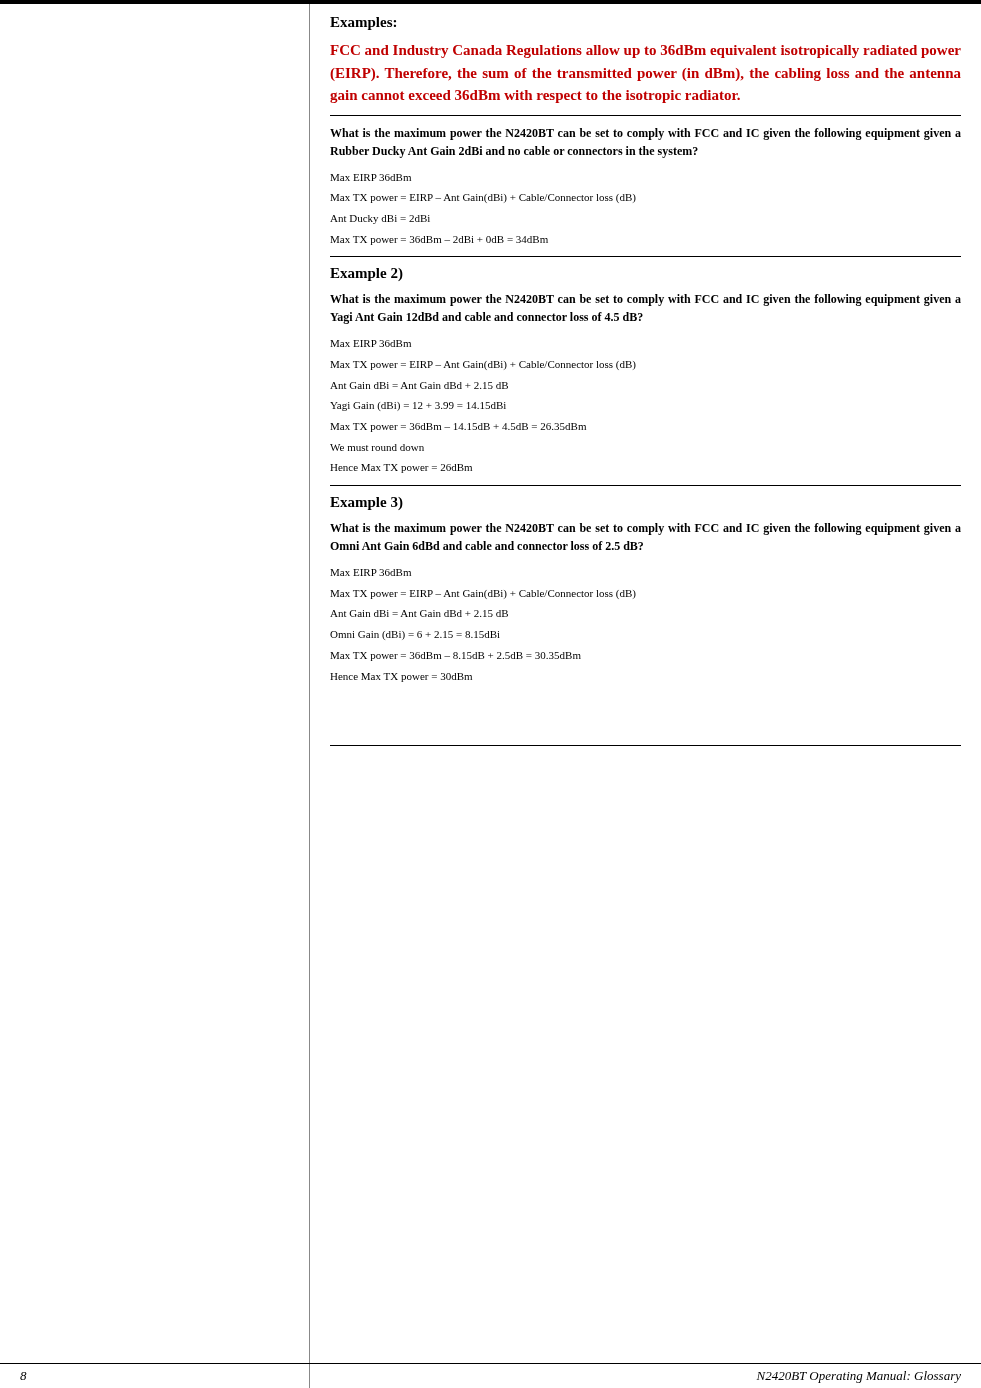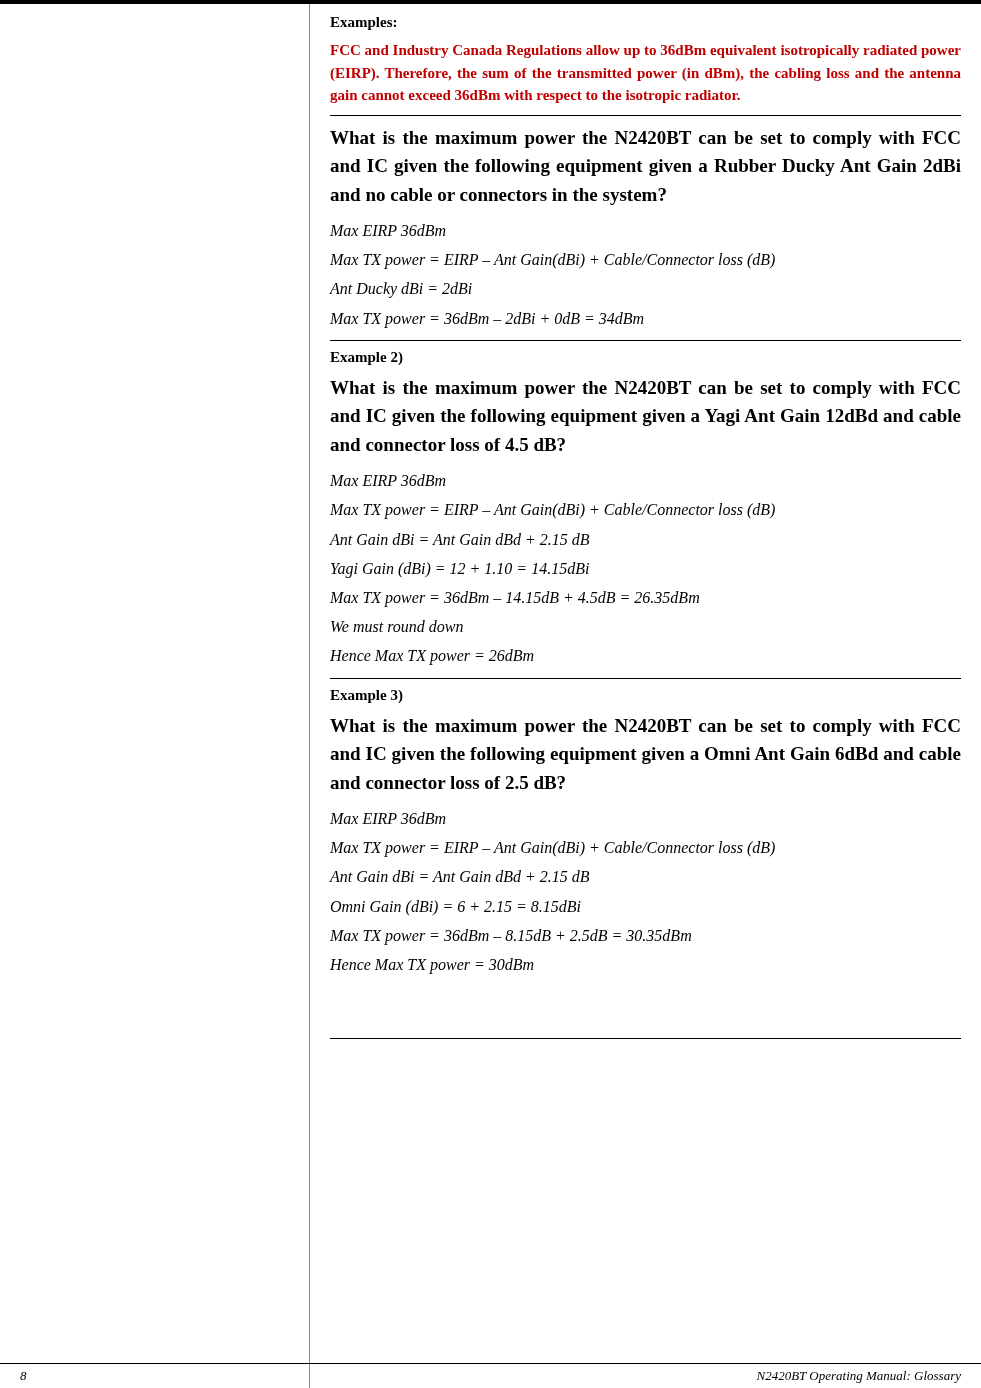--- a/index.html
+++ b/index.html
@@ -64,32 +64,31 @@
       margin: 8px 0;
     }
 
     .example-heading {
       font-size: 15px;
       font-weight: bold;
       margin-bottom: 8px;
     }
 
     .question-bold {
-      font-size: 19px;
+      font-size: 12px;
       font-weight: bold;
       text-align: justify;
       line-height: 1.5;
       margin-bottom: 8px;
     }
 
     .body-line {
-      font-size: 16px;
+      font-size: 11px;
       line-height: 1.7;
       margin-bottom: 2px;
-      font-style: italic;
     }
 
     .footer-area {
       position: absolute;
       bottom: 0;
       left: 0;
       right: 0;
       border-top: 1.5px solid #000;
       display: flex;
       justify-content: space-between;
@@ -126,21 +125,21 @@
       <div class="body-line">Ant Ducky dBi = 2dBi</div>
       <div class="body-line">Max TX power = 36dBm  – 2dBi  + 0dB = 34dBm</div>
 
       <hr class="section-divider">
 
       <div class="example-heading">Example 2)</div>
       <div class="question-bold">What is the maximum power the N2420BT can be set to comply with FCC and IC given the following equipment given a Yagi Ant Gain 12dBd and cable and connector loss of 4.5 dB?</div>
       <div class="body-line">Max EIRP 36dBm</div>
       <div class="body-line">Max TX power = EIRP – Ant Gain(dBi) + Cable/Connector loss (dB)</div>
       <div class="body-line">Ant Gain dBi = Ant Gain dBd + 2.15  dB</div>
-      <div class="body-line">Yagi Gain (dBi) = 12 + 1.10 = 14.15dBi</div>
+      <div class="body-line">Yagi Gain (dBi) = 12 + 3.99 = 14.15dBi</div>
       <div class="body-line">Max TX power = 36dBm  – 14.15dB  + 4.5dB = 26.35dBm</div>
       <div class="body-line">We must round down</div>
       <div class="body-line">Hence Max TX power = 26dBm</div>
 
       <hr class="section-divider">
 
       <div class="example-heading">Example 3)</div>
       <div class="question-bold">What is the maximum power the N2420BT can be set to comply with FCC and IC given the following equipment given a Omni Ant Gain 6dBd and cable and connector loss of 2.5 dB?</div>
       <div class="body-line">Max EIRP 36dBm</div>
       <div class="body-line">Max TX power = EIRP – Ant Gain(dBi) + Cable/Connector loss (dB)</div>

